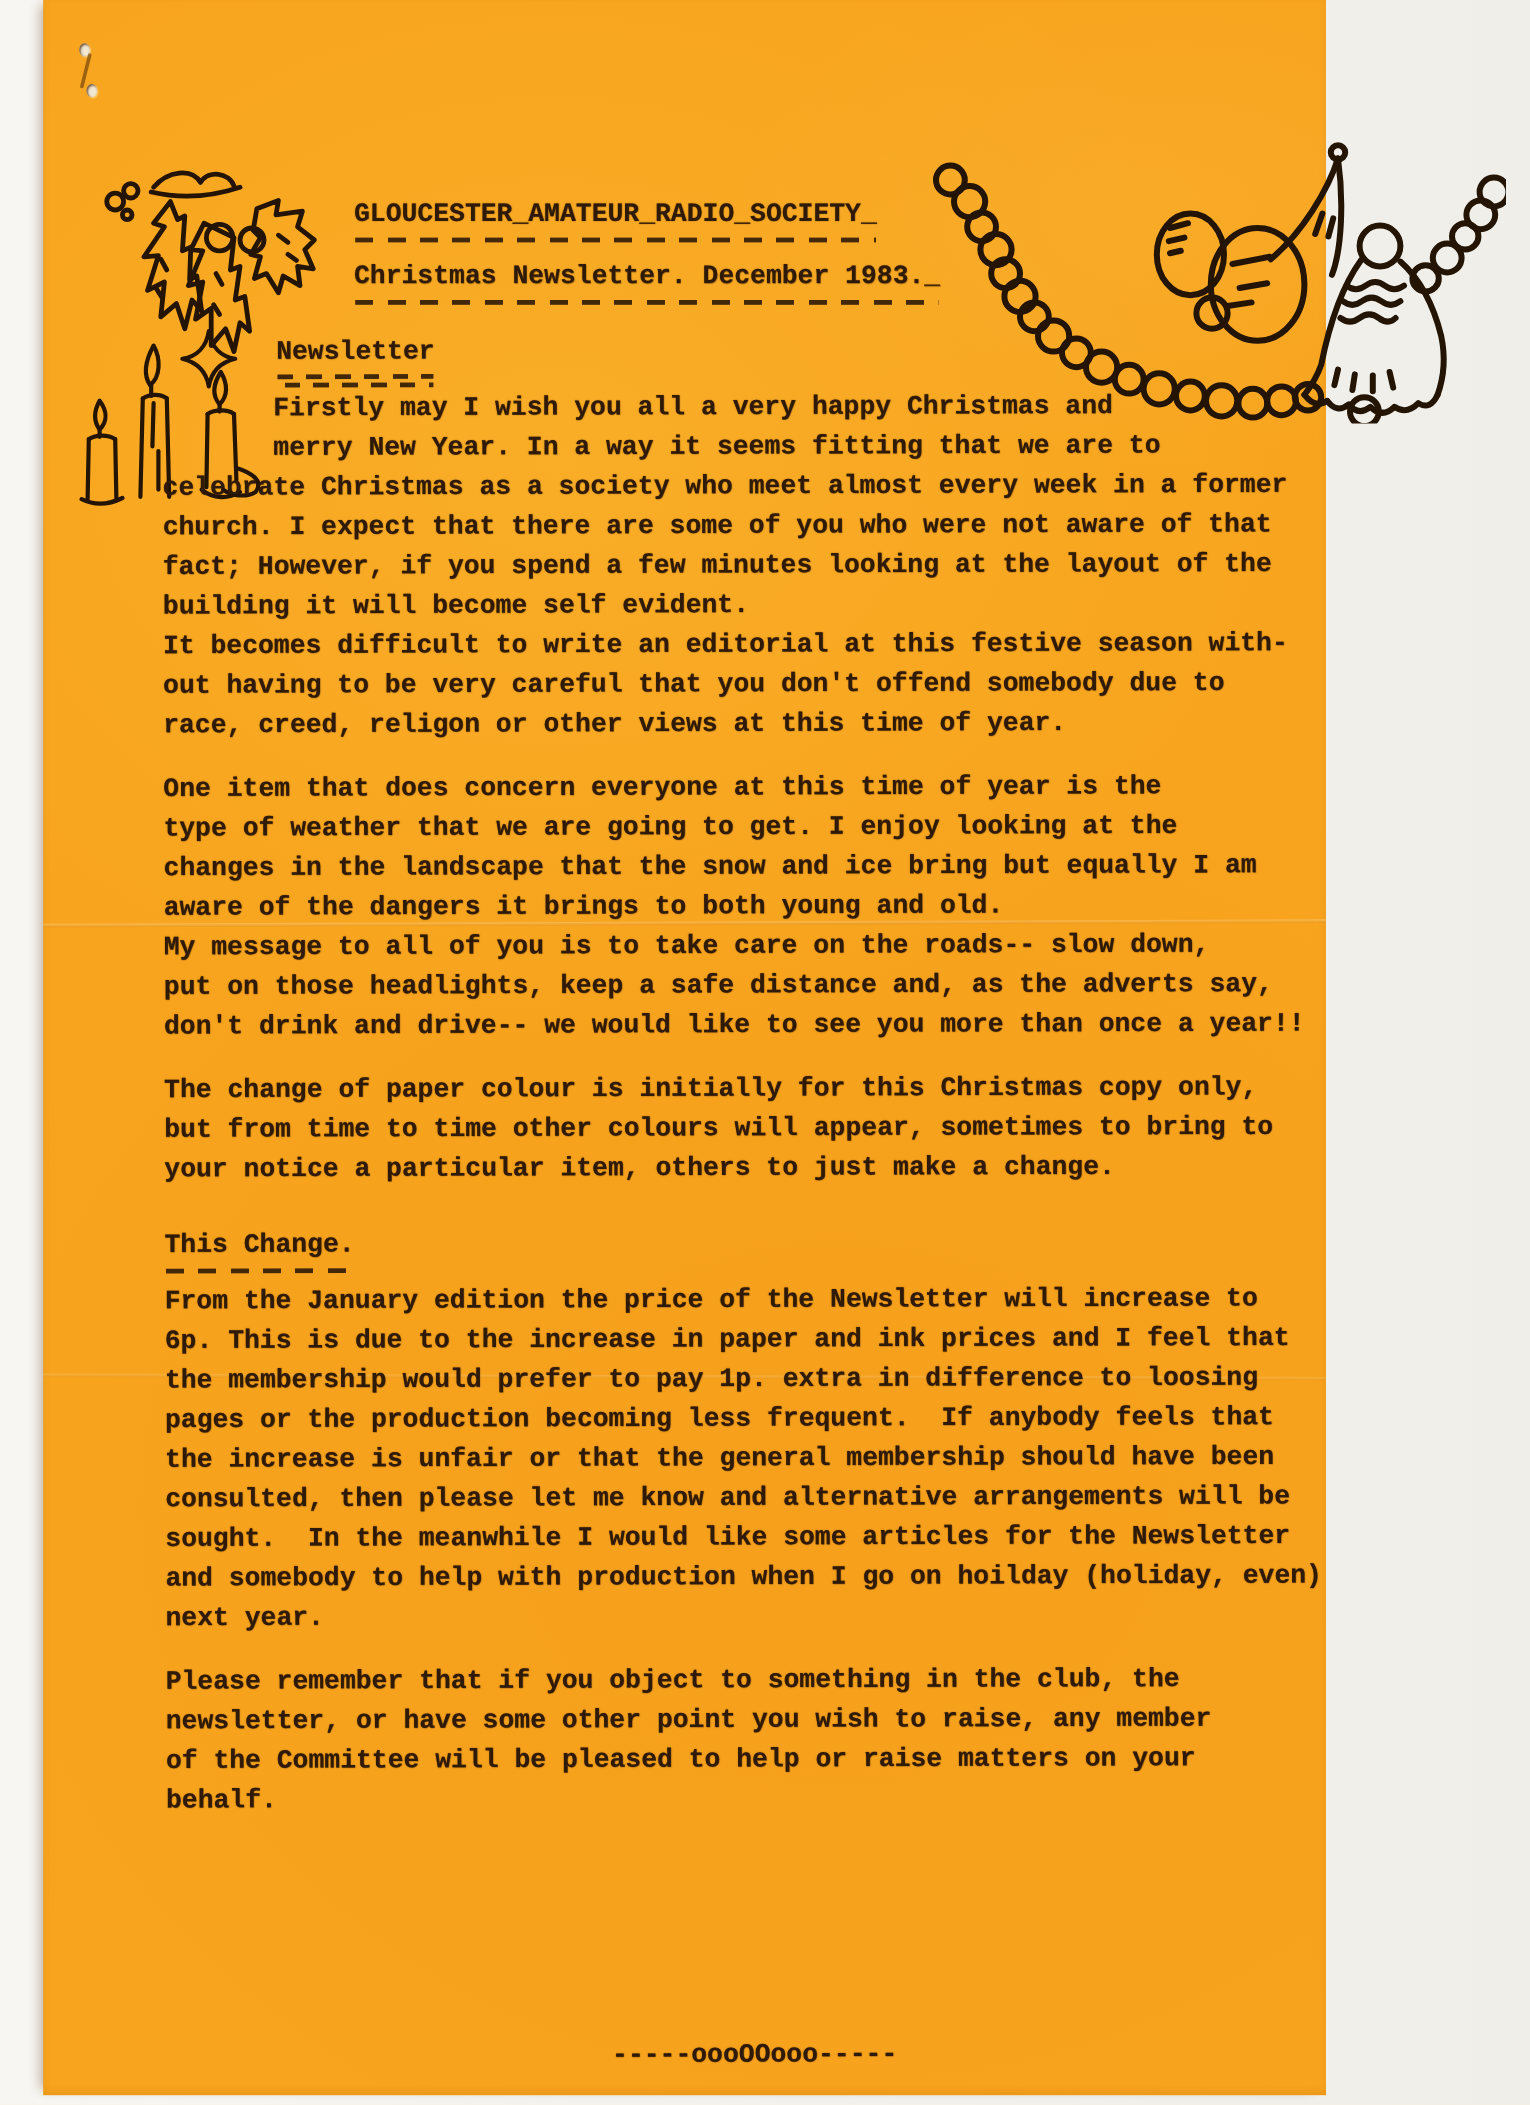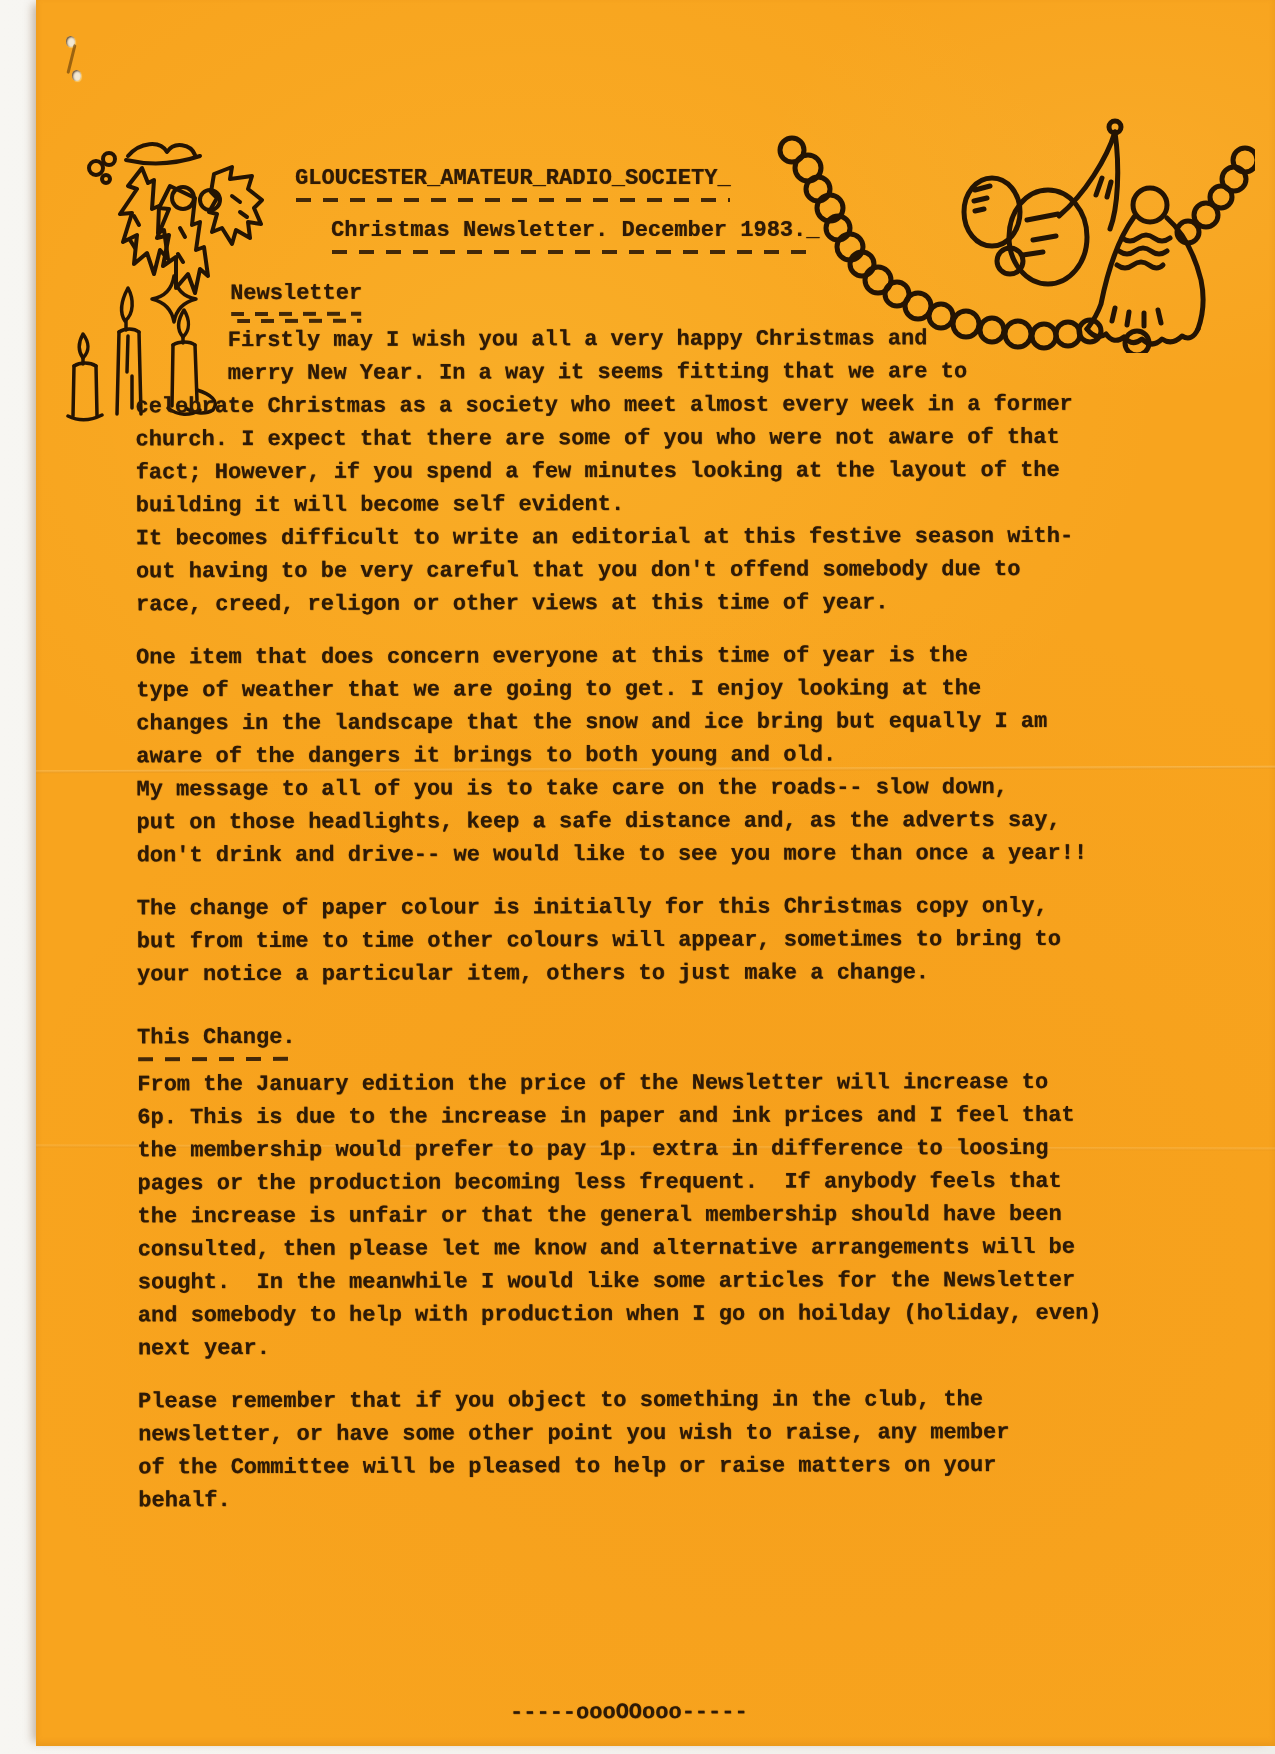--- a/index.html
+++ b/index.html
@@ -6,21 +6,21 @@
     --ink:#2e1a06;
     --paper:#f8a41e;
   }
   html,body{margin:0;padding:0;}
   body{
     width:1275px;height:1754px;position:relative;overflow:hidden;
     background:linear-gradient(90deg,#f7f6f2 0%,#efeee9 100%);
     font-family:"Liberation Mono","DejaVu Sans Mono",monospace;
   }
   .paper{
-    position:absolute;left:36px;top:0;width:1239px;height:1746px;
+    position:absolute;left:36px;top:0;width:1069px;height:1746px;
     background:
       radial-gradient(ellipse 900px 700px at 40% 22%, rgba(255,205,70,.22), transparent 70%),
       radial-gradient(ellipse 1100px 900px at 62% 72%, rgba(225,120,10,.10), transparent 75%),
       radial-gradient(ellipse 500px 300px at 88% 10%, rgba(255,220,120,.10), transparent 75%),
       var(--paper);
     box-shadow:-7px 0 9px -4px rgba(90,45,0,.35), inset 0 -3px 6px rgba(150,80,0,.15);
   }
   .crease{position:absolute;left:0;width:100%;height:3px;pointer-events:none;
     background:linear-gradient(180deg,rgba(255,240,200,.28),rgba(140,70,0,.10));}
   .crease.c1{top:768px;transform:rotate(-.2deg);}
@@ -28,21 +28,21 @@
   .staple-hole{position:absolute;width:9px;height:11px;border-radius:50%;
     background:#f3e8d2;box-shadow:inset 1px 1px 2px rgba(60,30,0,.8),1px 1px 1px rgba(255,230,160,.6);}
   .staple-mark{position:absolute;width:3px;height:30px;background:rgba(80,45,5,.55);
     transform:rotate(14deg);border-radius:2px;}
 
   .ink-text{color:var(--ink);font-weight:700;
     text-shadow:0 0 1px rgba(46,26,6,.55), .4px .4px .6px rgba(46,26,6,.35);}
 
   .header-block{position:absolute;left:259px;top:162px;}
   .title-line{font-size:22px;line-height:33px;white-space:pre;position:relative;display:inline-block;}
-  .subtitle-line{margin-top:19px;margin-left:36px;}
+  .subtitle-line{margin-top:19px;}
   .u{position:relative;display:inline-block;}
   .u::after{content:"";position:absolute;left:1px;right:1px;top:100%;margin-top:3px;height:4px;
     background:repeating-linear-gradient(90deg,var(--ink) 0 15px,transparent 15px 27px);
     opacity:.9;}
   .u.double::after{height:11px;margin-top:2px;
     background-image:
       repeating-linear-gradient(90deg,var(--ink) 0 13px,transparent 13px 24px),
       repeating-linear-gradient(90deg,var(--ink) 0 13px,transparent 13px 24px);
     background-size:100% 4px,100% 4px;
     background-position:0 0,6px 7px;

